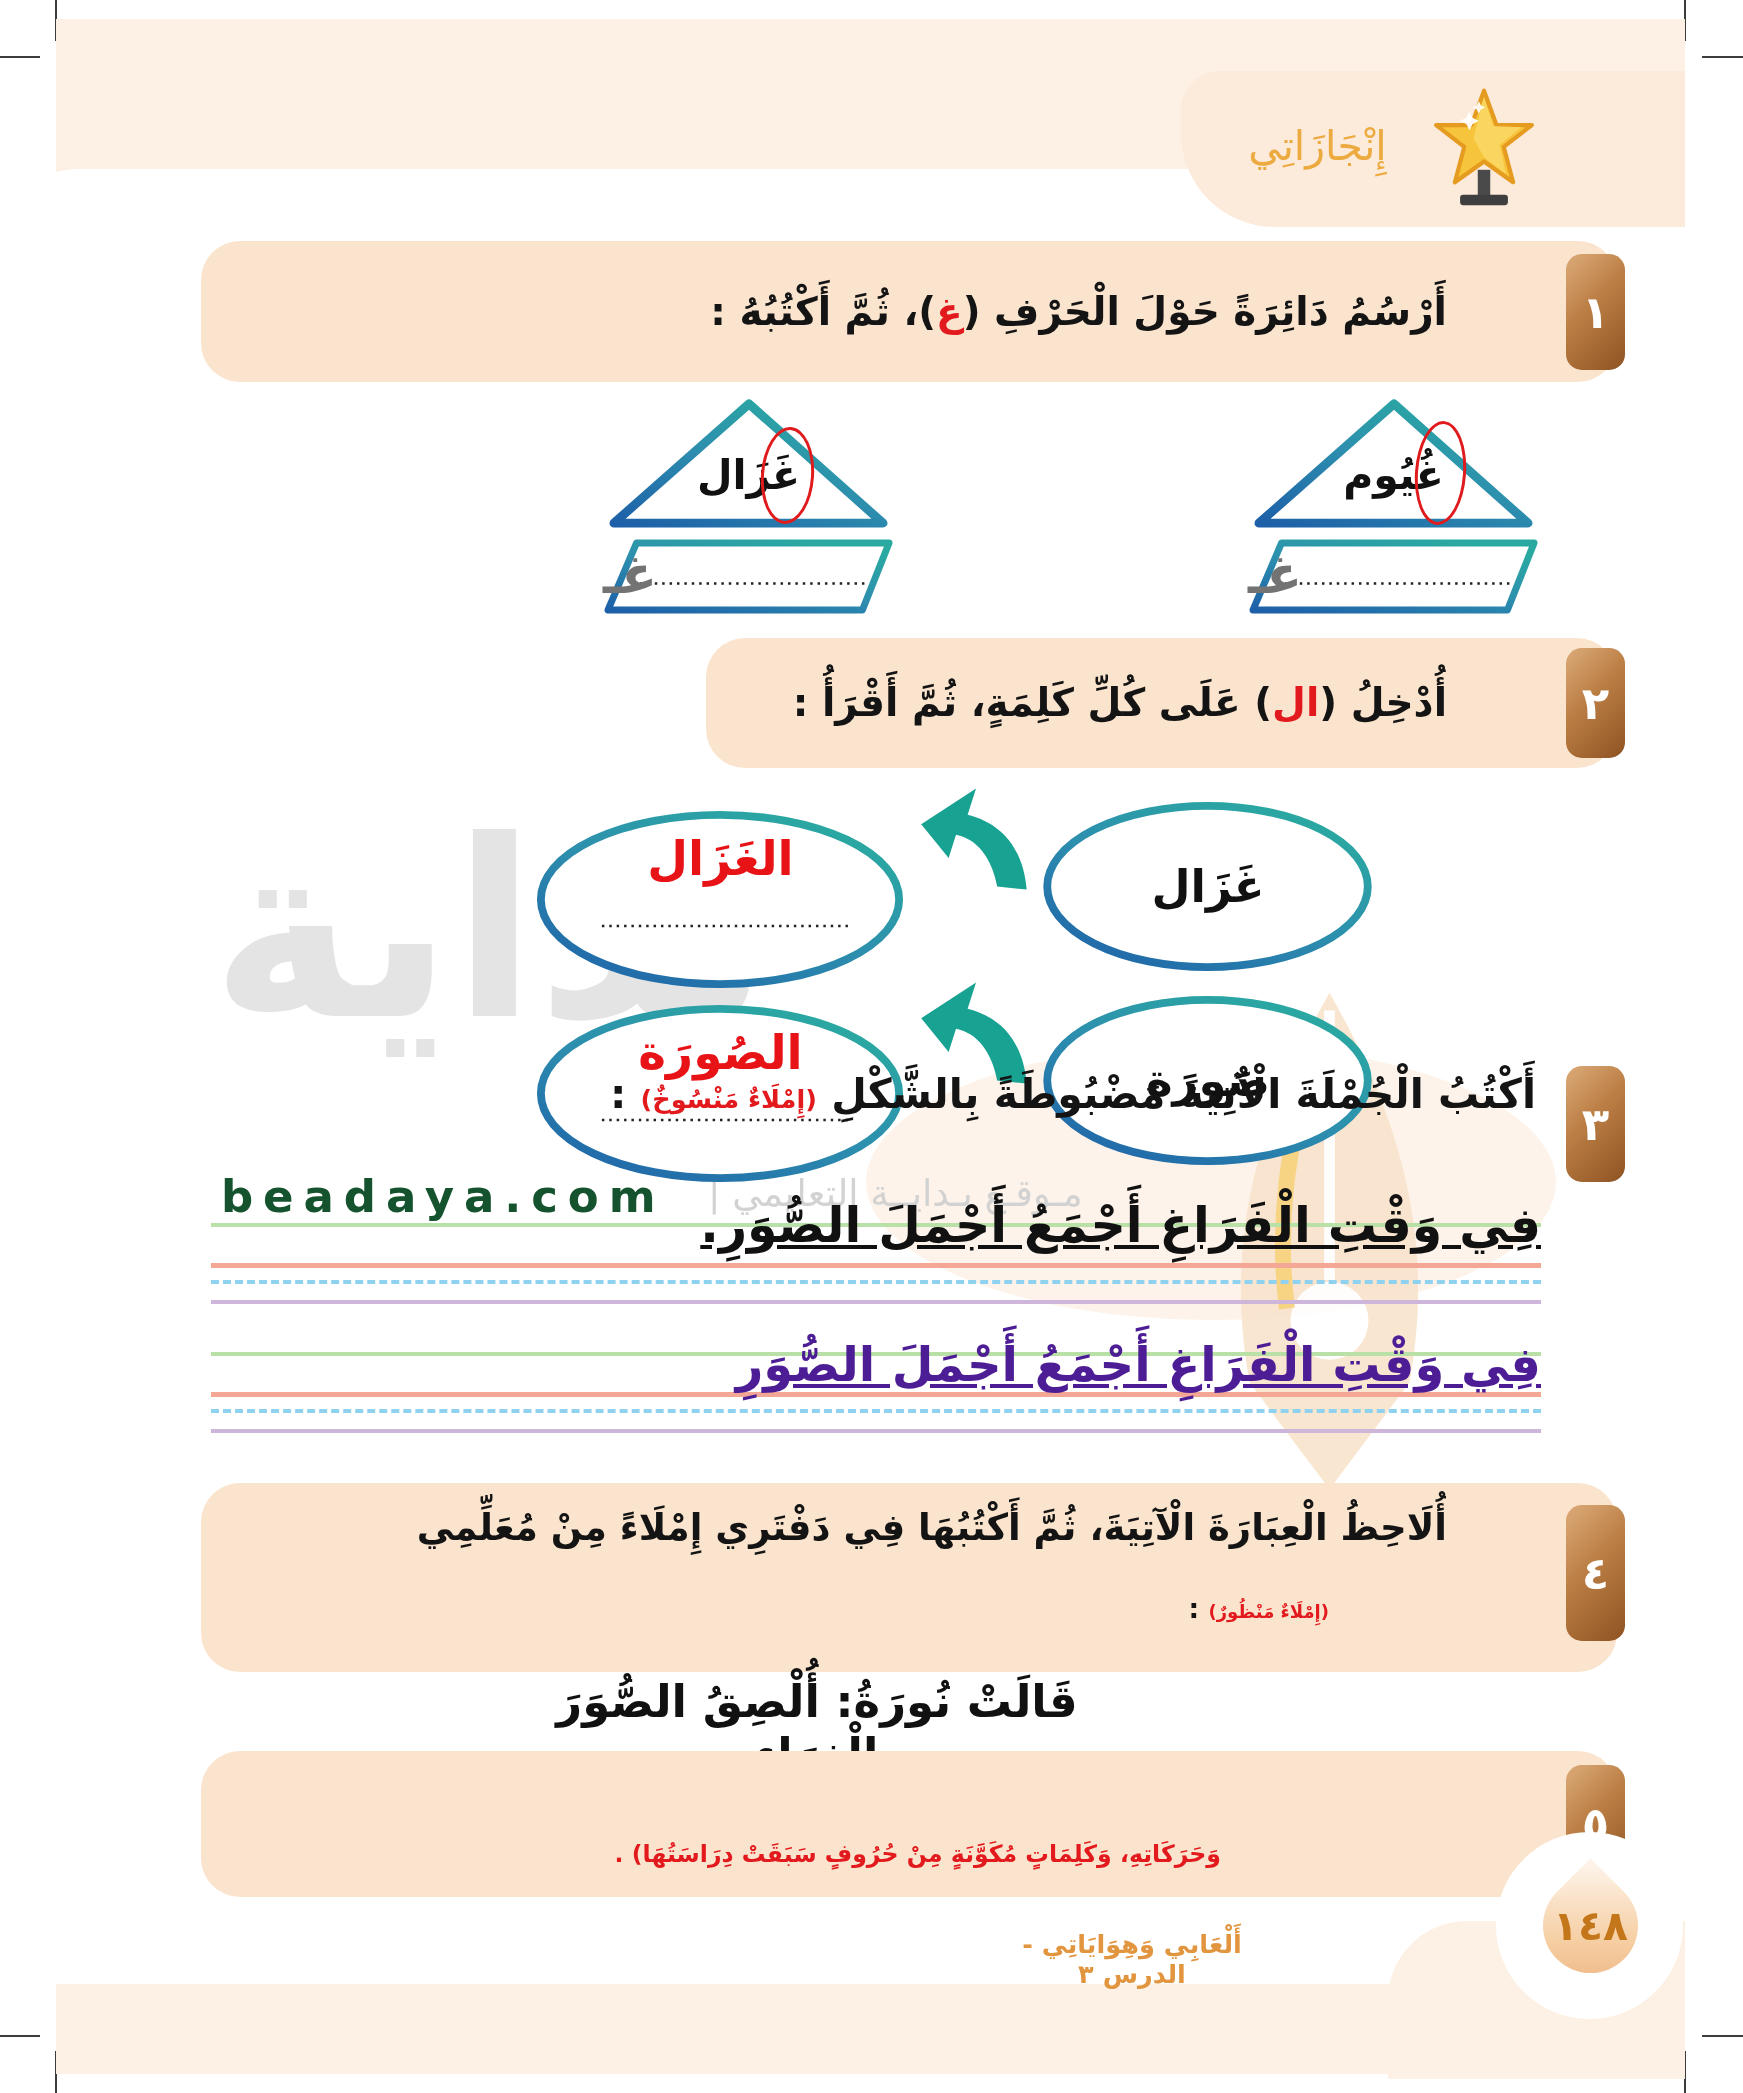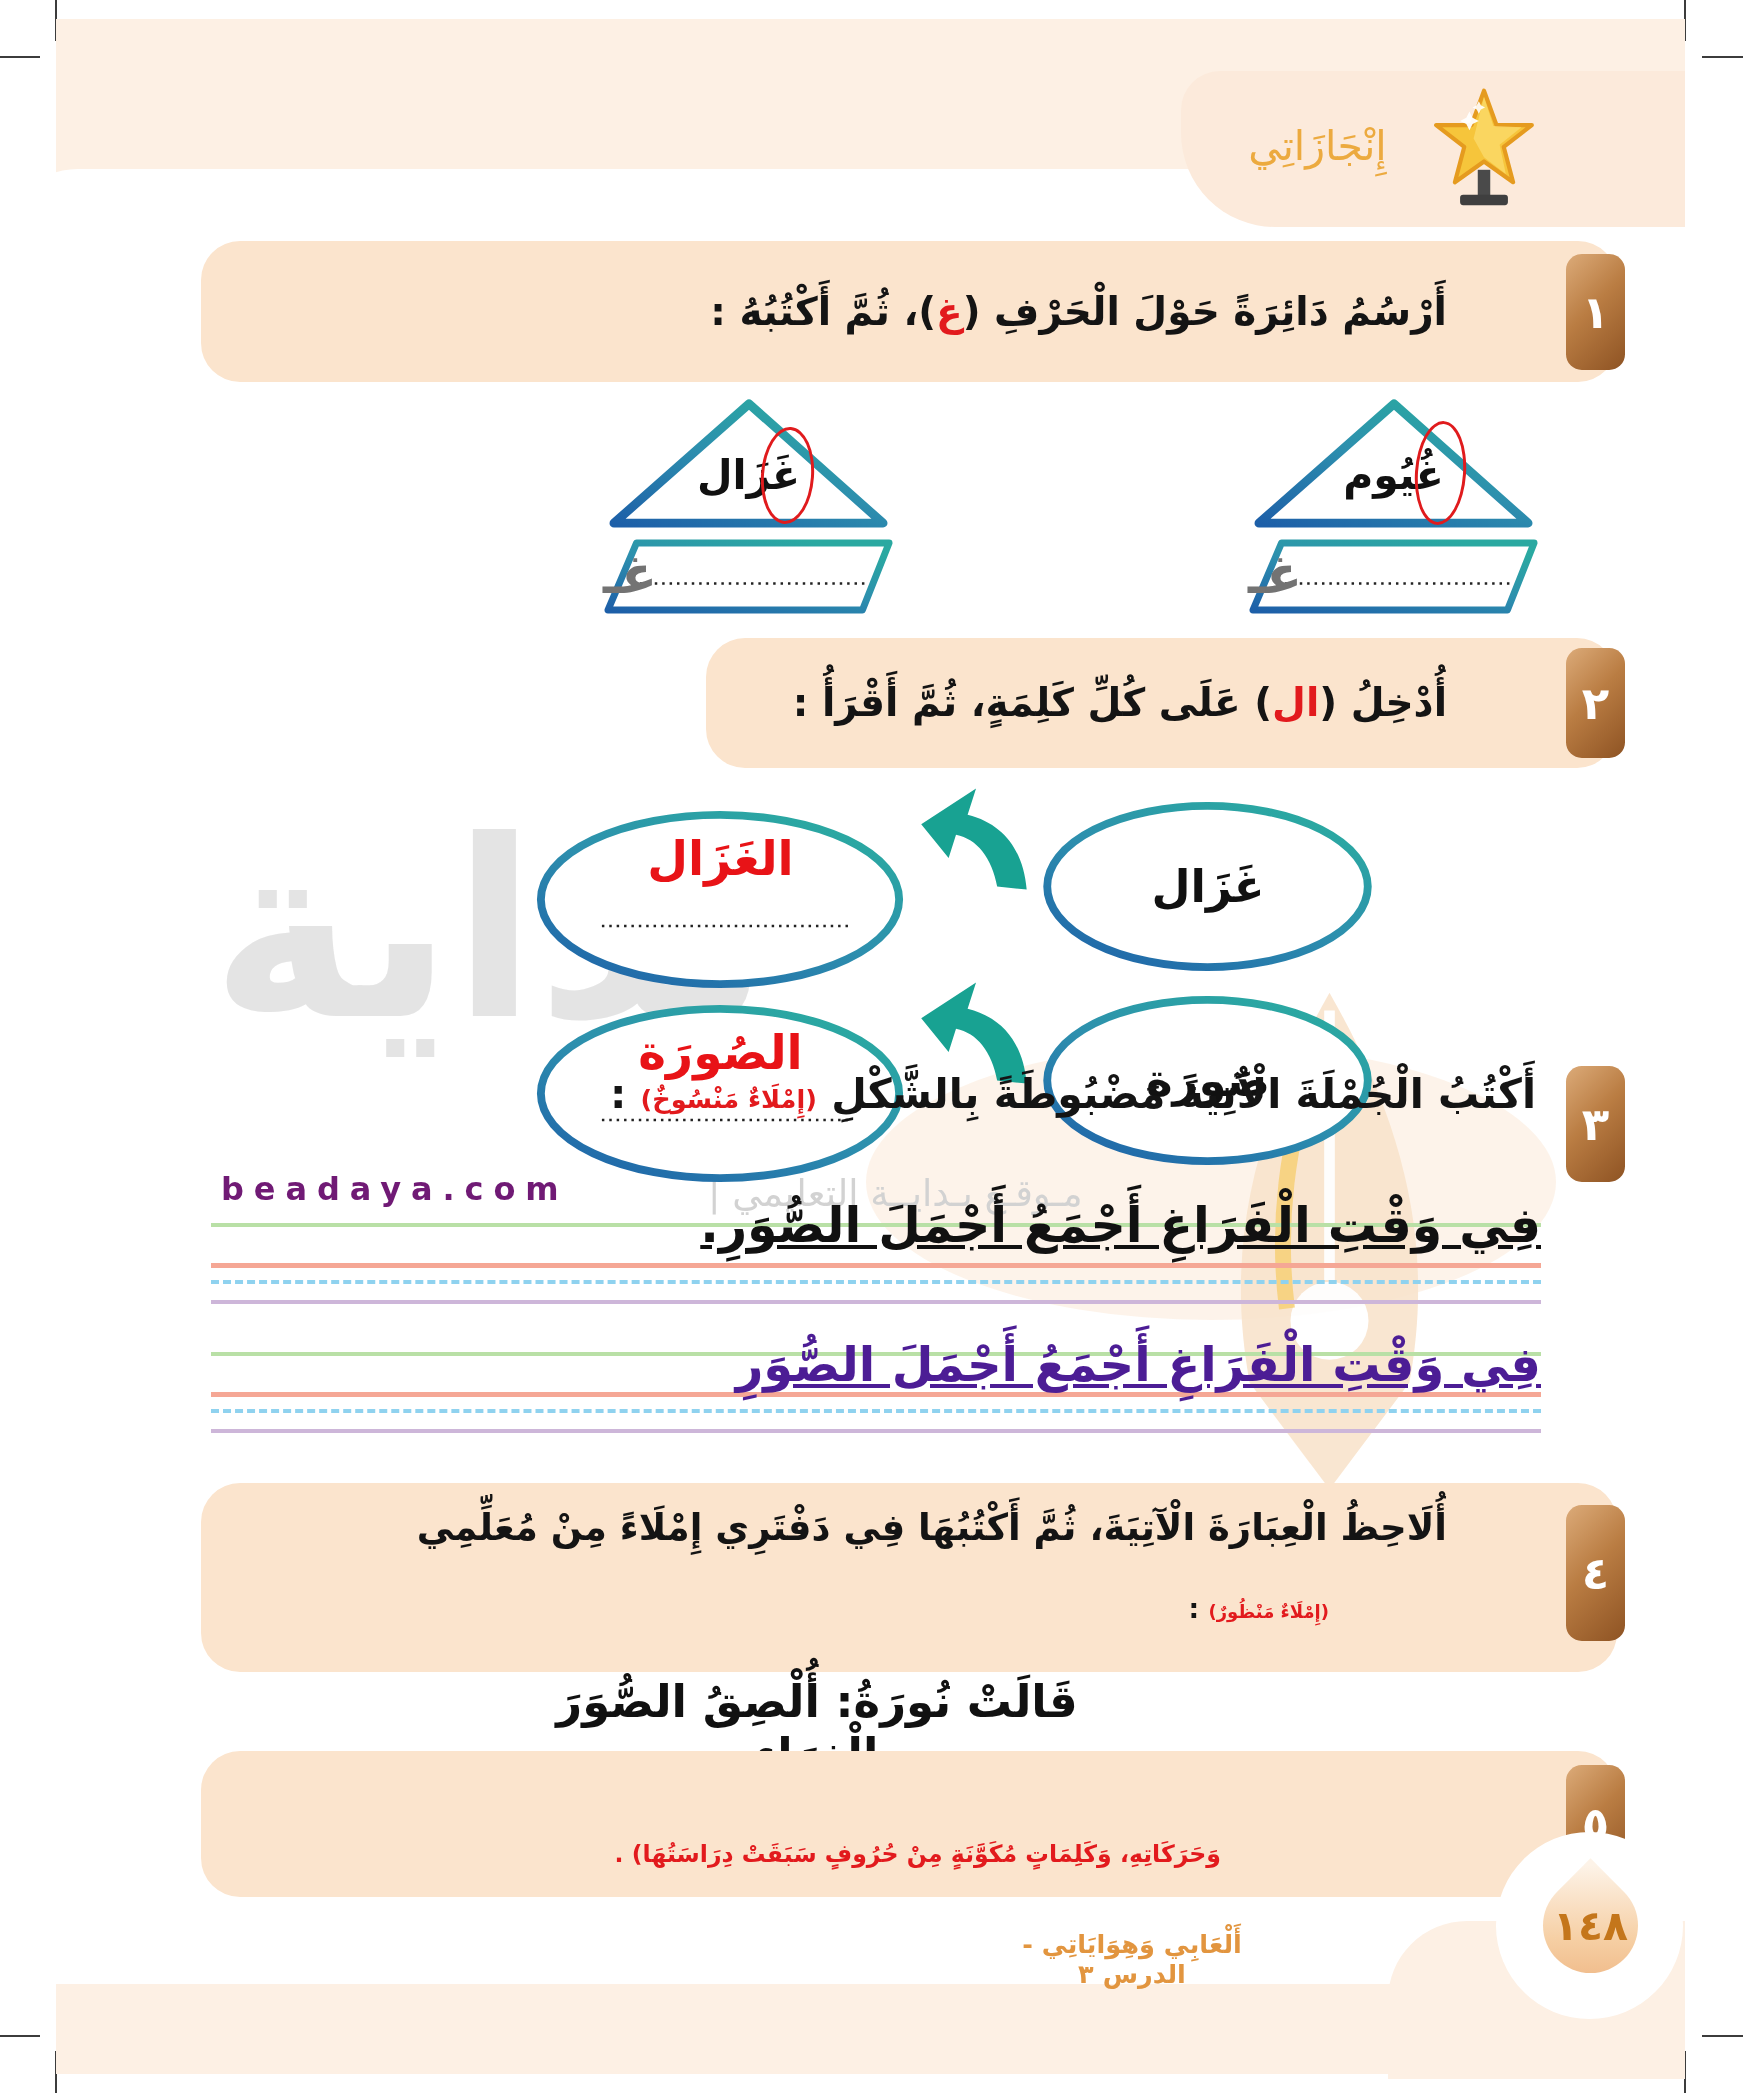--- a/index.html
+++ b/index.html
@@ -10,21 +10,21 @@
   .crop { position:absolute; background:#3c3c3c; }
 
   
   #cream-page { position:absolute; left:57px; top:18.7px; width:1629px; height:2055px; background:#fdf0e4; }
   #white-panel { position:absolute; left:0; top:169px; width:1686px; height:1815px; background:#ffffff; border-radius:79px 0 0 0; }
 
   
   .wm { position:absolute; z-index:1; }
   #wm-logo { left:108px; top:808px; width:768px; font-size:246px; font-weight:bold; color:#dadada; opacity:.7; text-align:center; line-height:1; }
   #wm-blob { left:867px; top:1044px; width:690px; height:276px; background:#fbe9d8; border-radius:50%; opacity:.55; }
-  #wm-site { left:222px; top:1170px; font-size:32px; font-weight:bold; color:#701a75; letter-spacing:9.9px; direction:ltr; }
+  #wm-site { left:222px; top:1170px; font-size:45px; font-weight:bold; color:#14532d; letter-spacing:9.9px; direction:ltr; }
   #wm-site-ar { left:709px; top:1172px; font-size:37px; color:#d2d2d2; }
 
   
   #header-label { position:absolute; left:1182px; top:71px; width:504px; height:156px; background:#fceadb; border-radius:39px 0 0 94px; z-index:2; }
   #header-title { position:absolute; left:33px; top:51px; width:207px; text-align:center; font-size:41px; font-weight:normal; color:#ecaa3f; }
   #star-icon { position:absolute; left:251px; top:9.9px; width:104px; height:136px; }
 
   
   .bar { position:absolute; background:#fbe4cd; border-radius:39px; z-index:2; }
   .badge { position:absolute; width:59px; border-radius:15.8px;

